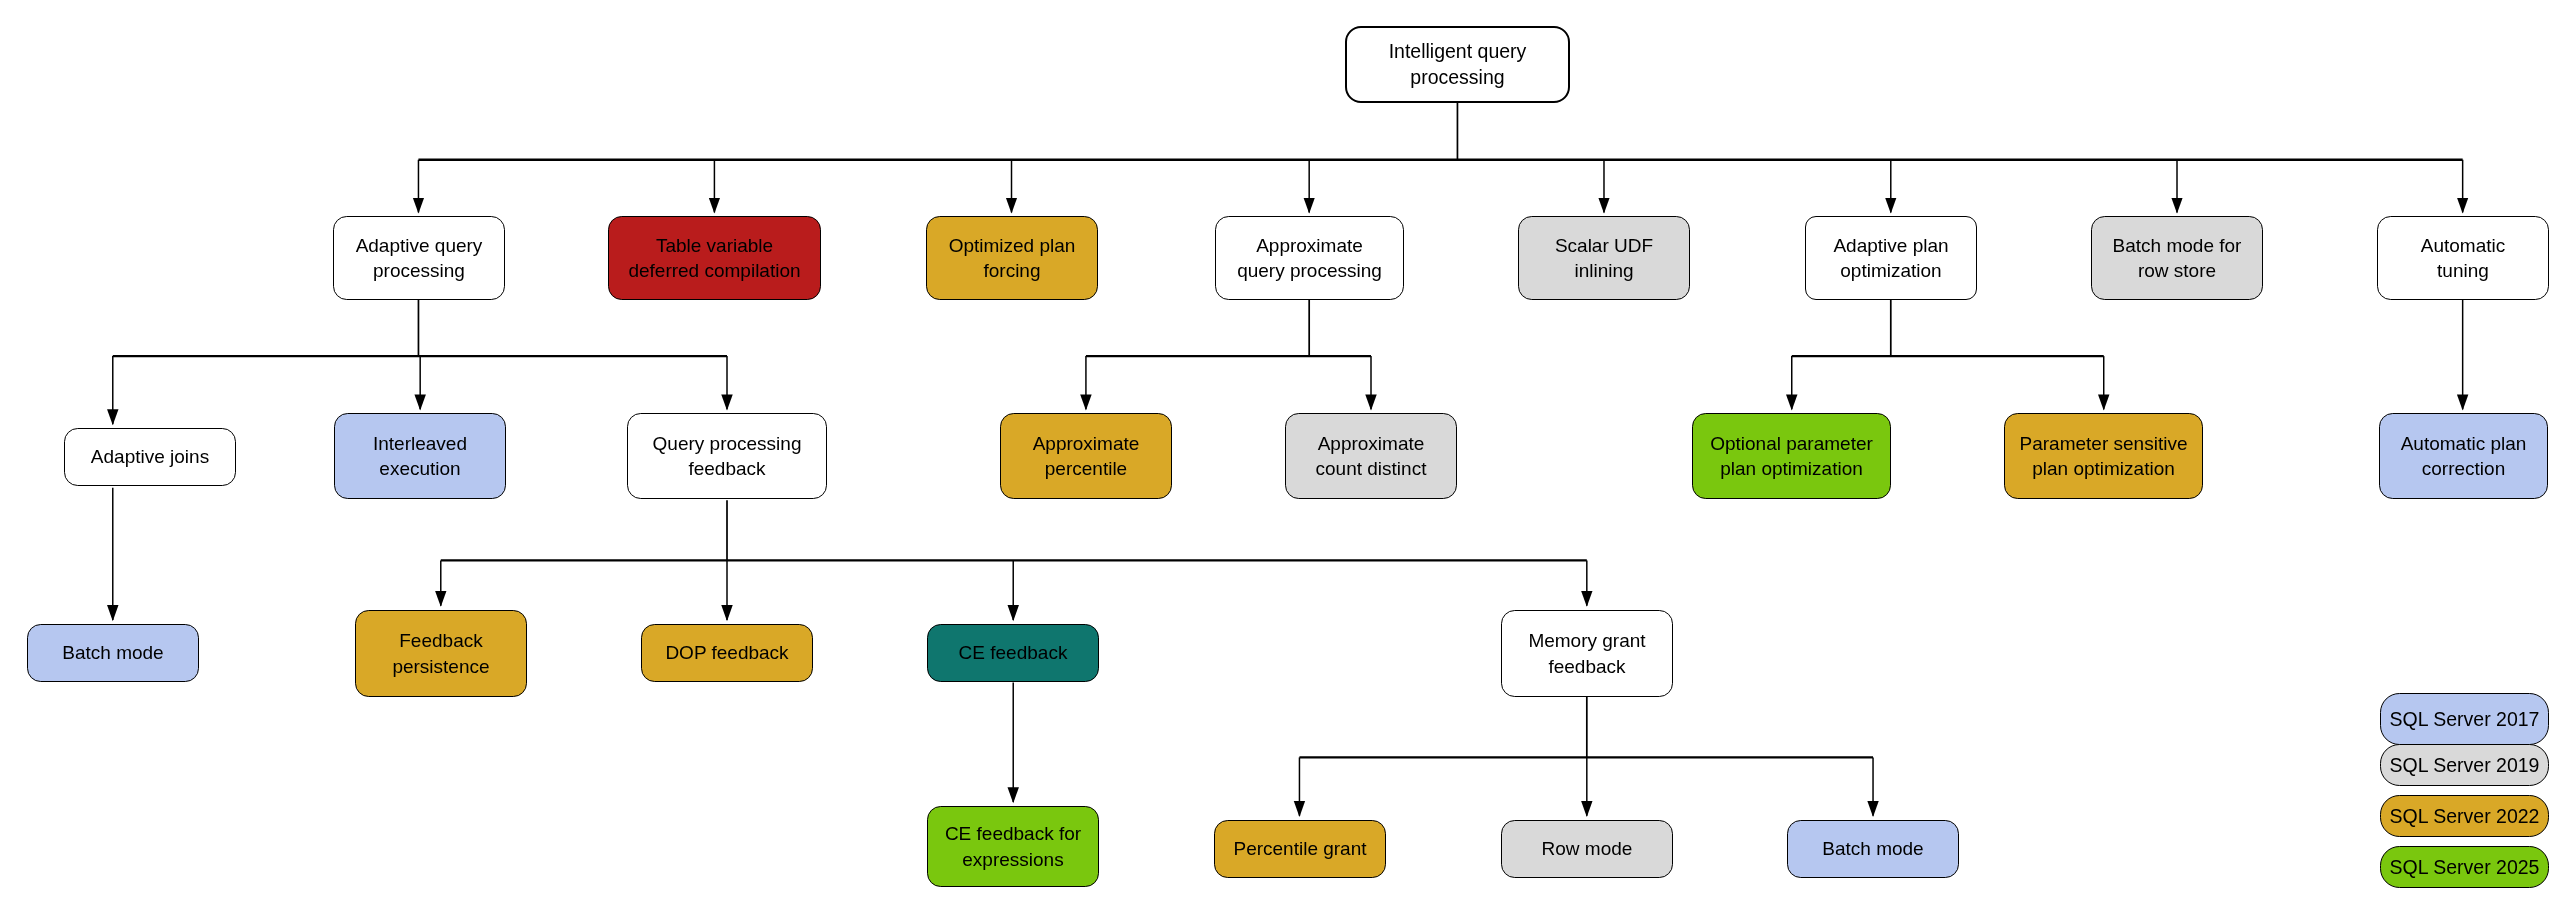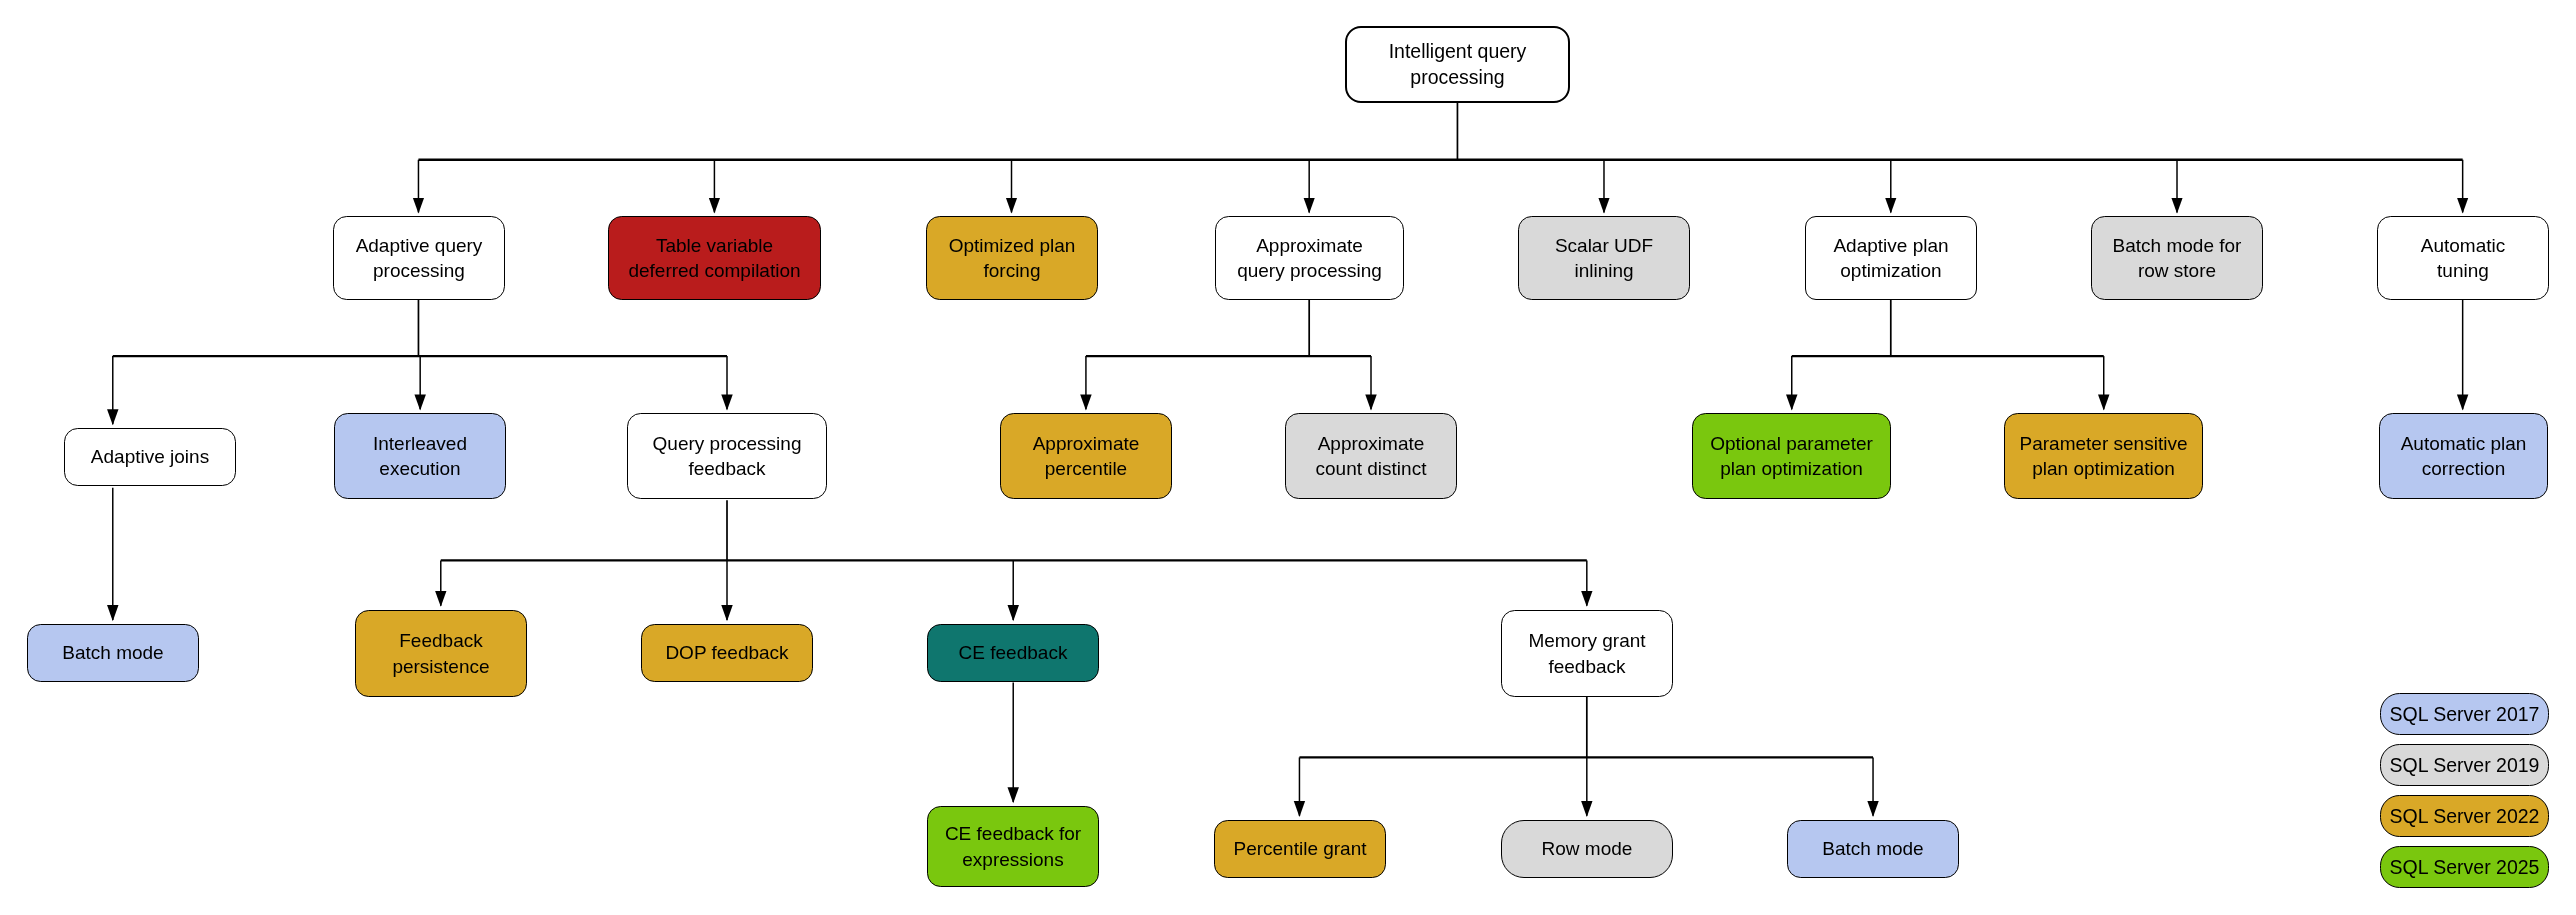--- a/index.html
+++ b/index.html
@@ -145,22 +145,22 @@
   <div class="node" style="left: 355px; top: 610px; width: 172px; height: 87px; background: rgb(217, 168, 39);">Feedback
 persistence</div>
   <div class="node" style="left: 641px; top: 624px; width: 172px; height: 58px; background: rgb(217, 168, 39);">DOP feedback</div>
   <div class="node" style="left: 927px; top: 624px; width: 172px; height: 58px; background: #0f766e;">CE feedback</div>
   <div class="node cat" style="left: 1501px; top: 610px; width: 172px; height: 87px; background: rgb(255, 255, 255);">Memory grant
 feedback</div>
 
   <div class="node" style="left: 927px; top: 806px; width: 172px; height: 81px; background: rgb(122, 199, 14);">CE feedback for
 expressions</div>
   <div class="node" style="left: 1214px; top: 820px; width: 172px; height: 58px; background: rgb(217, 168, 39);">Percentile grant</div>
-  <div class="node" style="left: 1501px; top: 820px; width: 172px; height: 58px; background: rgb(217, 217, 217); border-radius: 23px;">Row mode</div>
+  <div class="node" style="left: 1501px; top: 820px; width: 172px; height: 58px; background: rgb(217, 217, 217);">Row mode</div>
   <div class="node" style="left: 1787px; top: 820px; width: 172px; height: 58px; background: rgb(182, 199, 240);">Batch mode</div>
 
-  <div class="pill" style="left: 2380px; top: 693px; width: 169px; height: 42px; background: rgb(182, 199, 240);">SQL Server 2017</div>
+  <div class="pill" style="left: 2380px; top: 693px; width: 169px; height: 52px; background: rgb(182, 199, 240);">SQL Server 2017</div>
   <div class="pill" style="left: 2380px; top: 744px; width: 169px; height: 42px; background: rgb(217, 217, 217);">SQL Server 2019</div>
   <div class="pill" style="left: 2380px; top: 795px; width: 169px; height: 42px; background: rgb(217, 168, 39);">SQL Server 2022</div>
   <div class="pill" style="left: 2380px; top: 846px; width: 169px; height: 42px; background: rgb(122, 199, 14);">SQL Server 2025</div>
 
 </div>
 
 
 </body></html>

